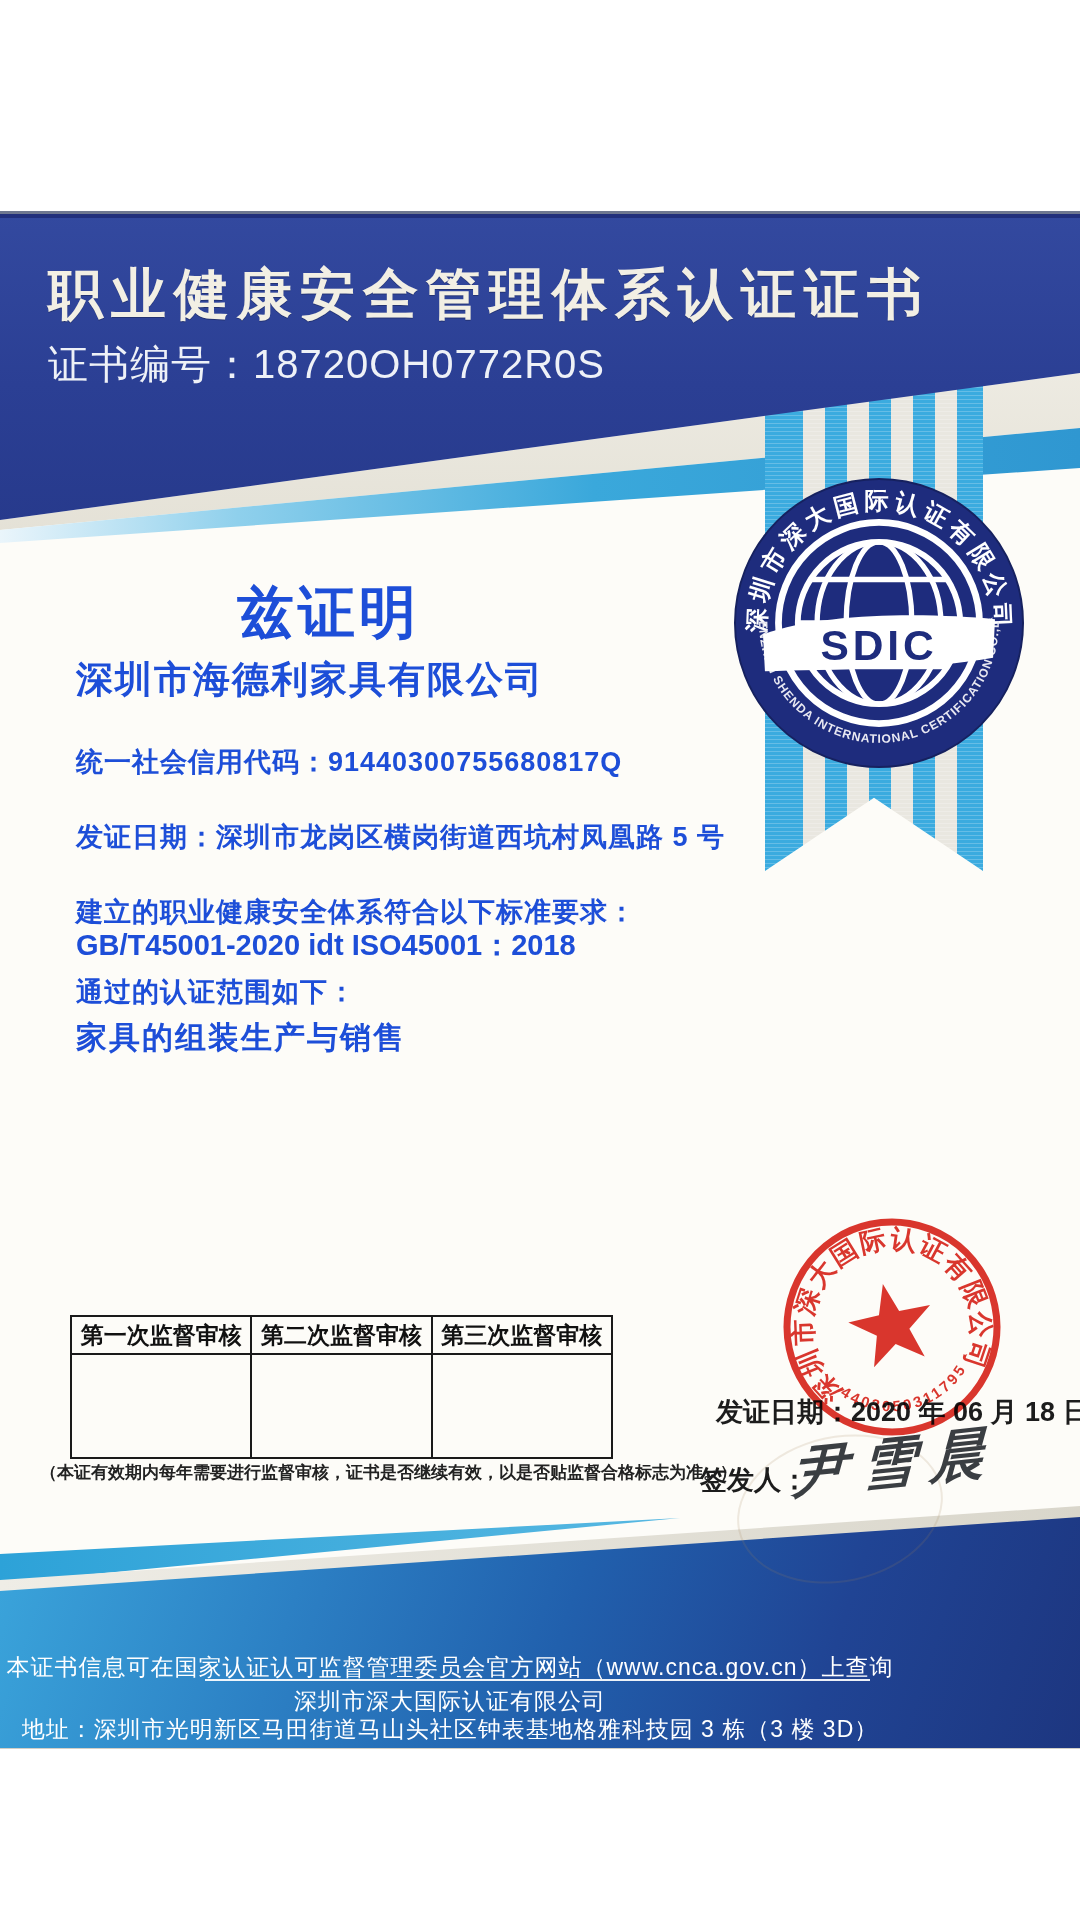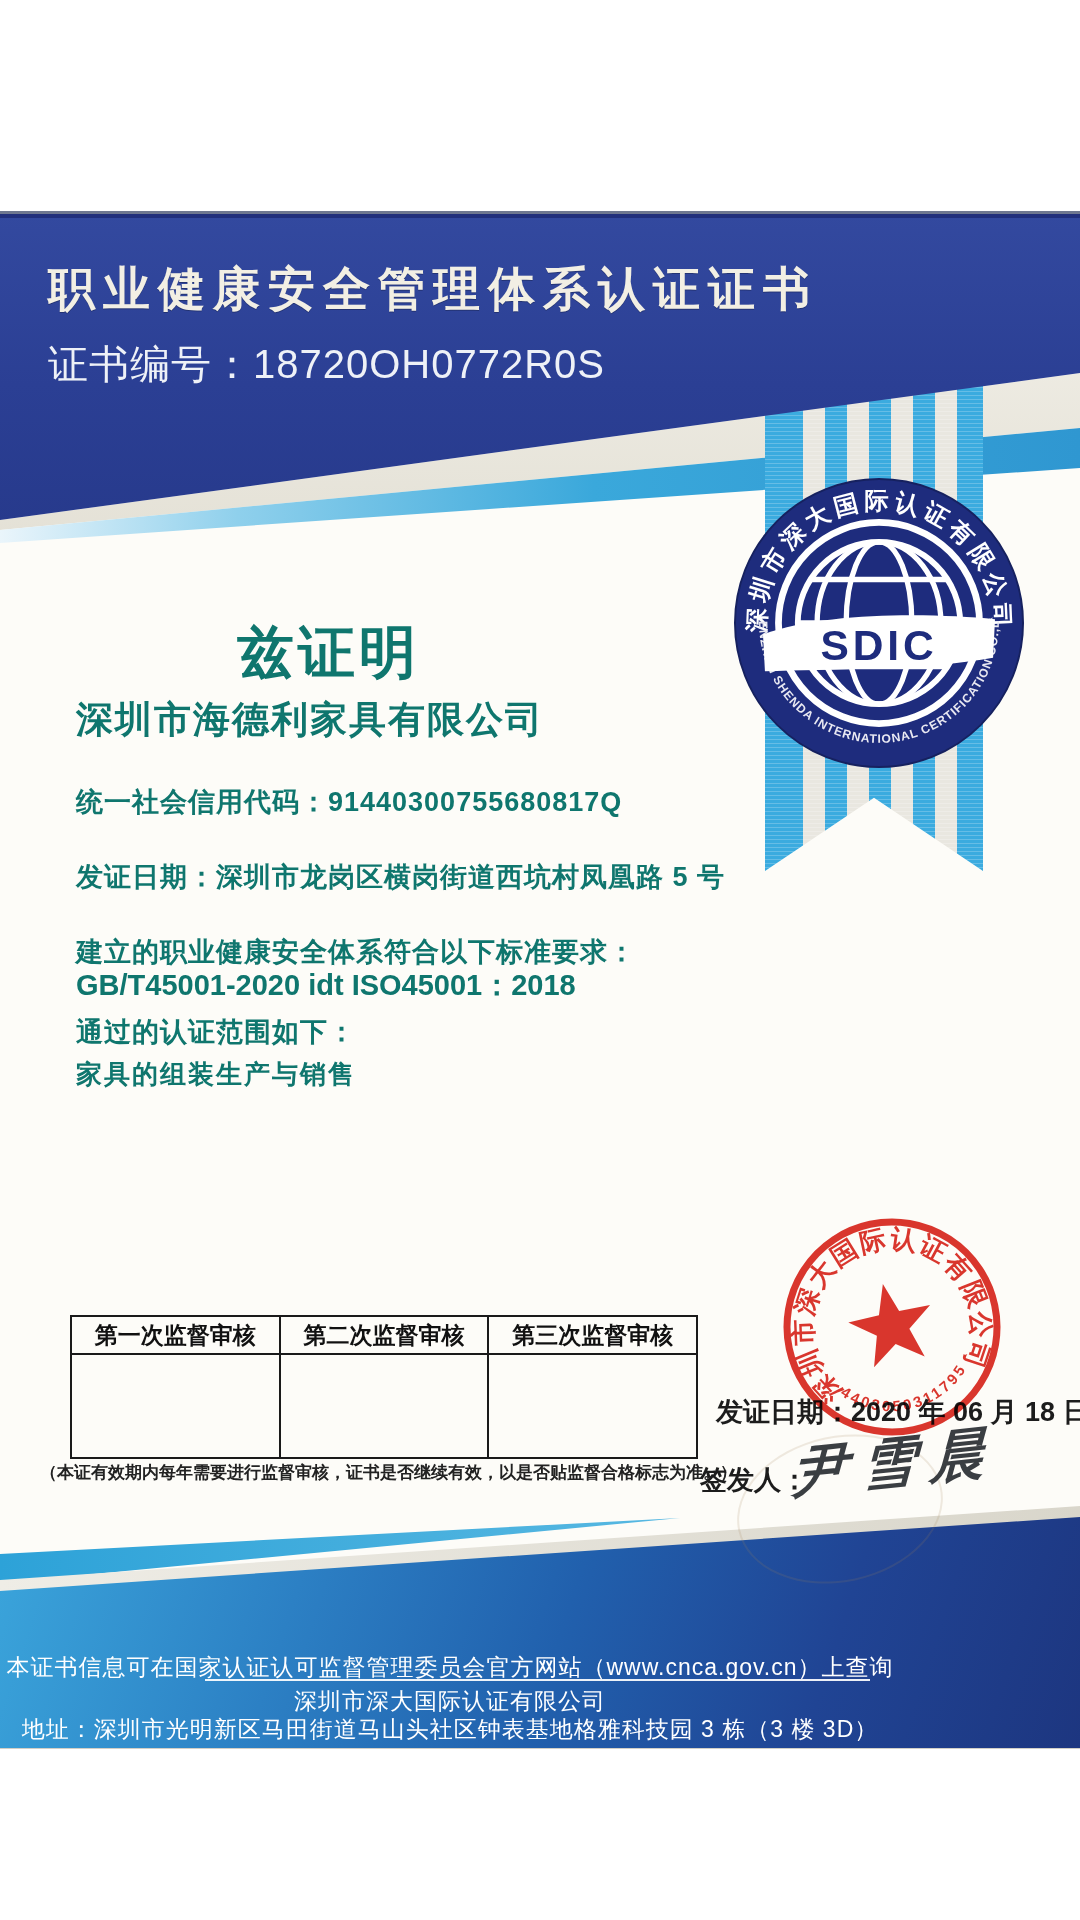--- a/index.html
+++ b/index.html
@@ -24,37 +24,37 @@
         #3babdf 104px 126px,#e9e7e0 126px 148px,#3babdf 148px 170px,#e9e7e0 170px 192px,#3babdf 192px 218px);}
   .band-main{left:0;top:0;width:1080px;height:310px;z-index:3;
     clip-path:polygon(0 0,1080px 0,1080px 159px,0 306px);
     background:linear-gradient(180deg,#33499f 0%,#2b3f94 55%,#273a8c 100%);
     box-shadow:inset 0 4px 0 #22307c;}
   .badge-wrap{left:734px;top:264px;width:290px;height:290px;z-index:4;}
 
   
   .cert-title{left:48px;top:44px;z-index:5;color:#f2efe4;
     font-family:"DejaVu Serif","Liberation Serif",serif;font-weight:bold;
-    font-size:47px;letter-spacing:8px;white-space:nowrap;text-shadow:0 1px 0 rgba(0,0,0,.25);}
+    font-size:55px;letter-spacing:8px;white-space:nowrap;text-shadow:0 1px 0 rgba(0,0,0,.25);}
   .cert-no{left:48px;top:123px;z-index:5;color:#eef1f7;font-size:40px;letter-spacing:1px;white-space:nowrap;}
 
   
-  .t{z-index:5;color:#0f766e;white-space:nowrap;margin-top:40px;}
+  .t{z-index:5;color:#1d4ed8;white-space:nowrap;}
   .statement{left:237px;top:361px;font-size:57px;font-weight:700;letter-spacing:4px;}
   .company{left:76px;top:441px;font-size:37px;font-weight:700;letter-spacing:2px;}
   .line27{font-size:27px;font-weight:600;letter-spacing:1px;}
   .credit{left:76px;top:530px;}
   .addr{left:76px;top:605px;}
   .stdintro{left:76px;top:680px;}
   .std{left:76px;top:712px;font-size:29px;font-weight:600;text-align:center;}
   .scopeintro{left:76px;top:760px;}
-  .scope{left:76px;top:803px;font-size:26px;font-weight:700;letter-spacing:2px;}
+  .scope{left:76px;top:803px;font-size:31px;font-weight:700;letter-spacing:2px;}
 
   
-  .audit{left:70px;top:1101px;z-index:5;border-collapse:collapse;table-layout:fixed;width:628px;}
+  .audit{left:70px;top:1101px;z-index:5;border-collapse:collapse;table-layout:fixed;width:543px;}
   .audit th,.audit td{border:2px solid #1a1a1a;}
   .audit{border:1px solid #1a1a1a;}
   .audit th{height:36px;font-size:23px;font-weight:600;color:#111;text-align:center;padding:0;}
   .audit td{height:100px;}
   .fineprint{left:40px;top:1247px;width:600px;z-index:5;font-size:17px;color:#222;
     text-align:center;white-space:nowrap;font-weight:600;}
 
   
   .issue-line{left:700px;z-index:5;font-size:27px;font-weight:600;color:#1c1c1c;white-space:nowrap;}
   .signature{left:792px;top:1212px;z-index:5;font-family:"DejaVu Serif","Liberation Serif",serif;

